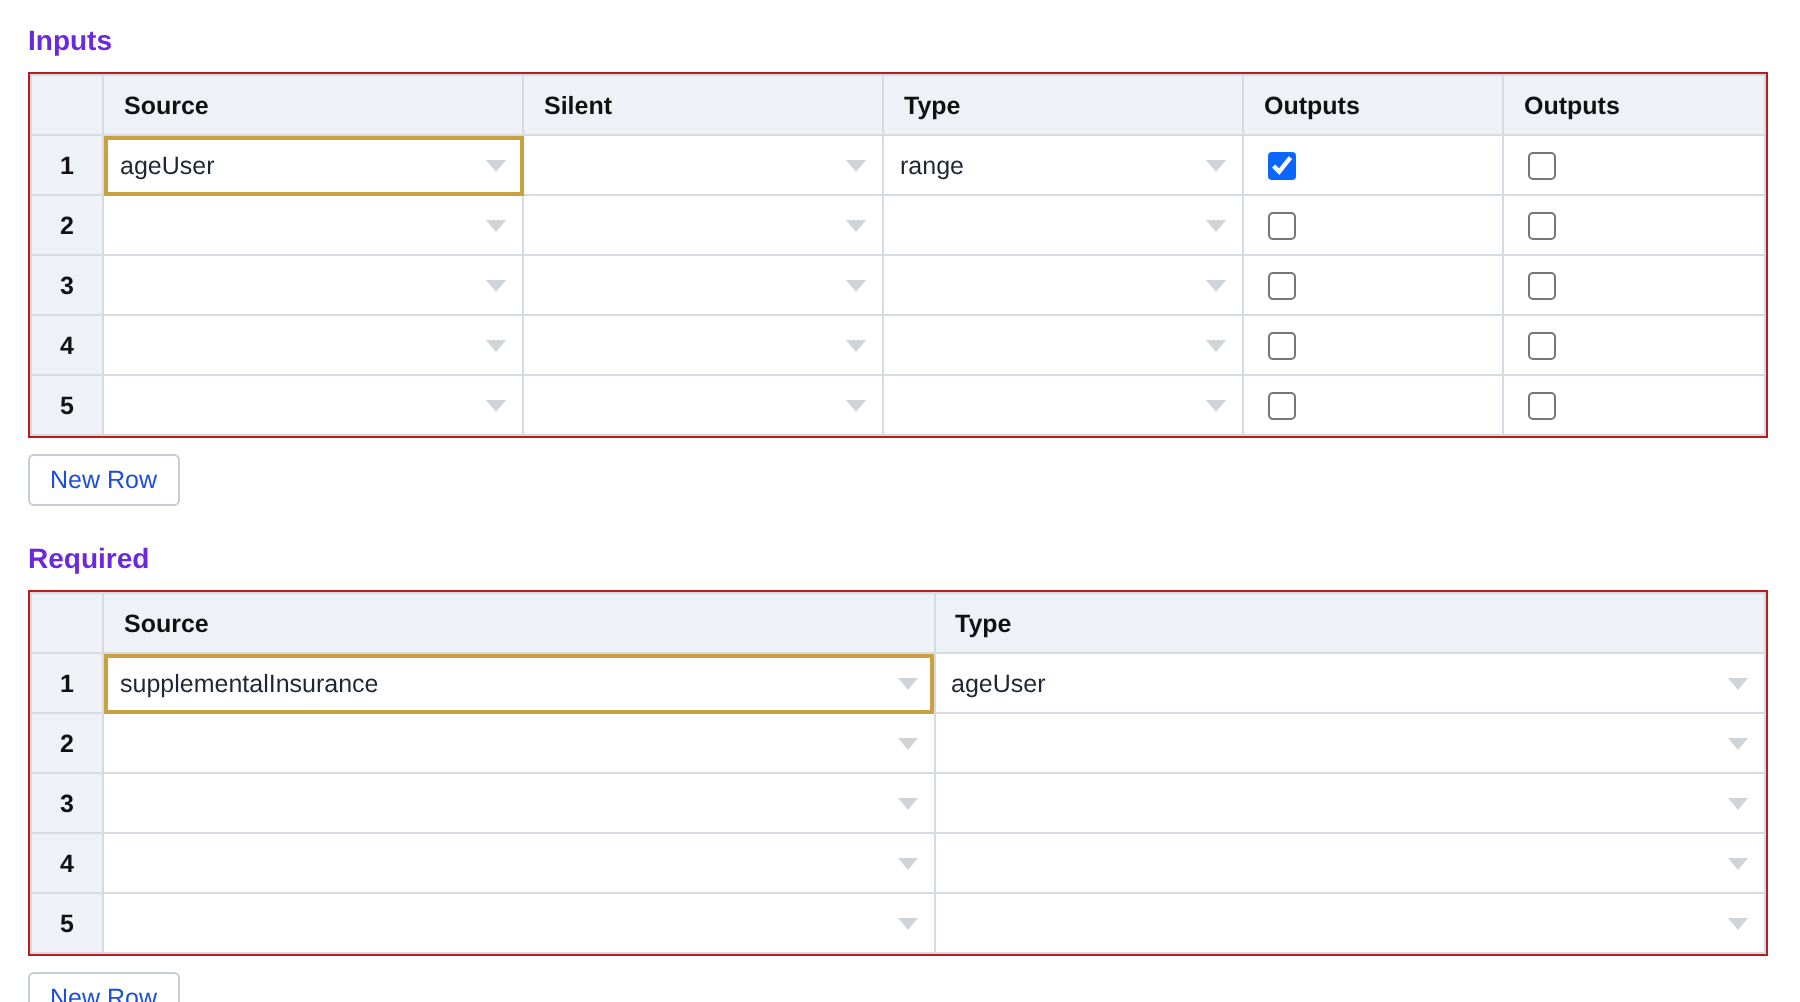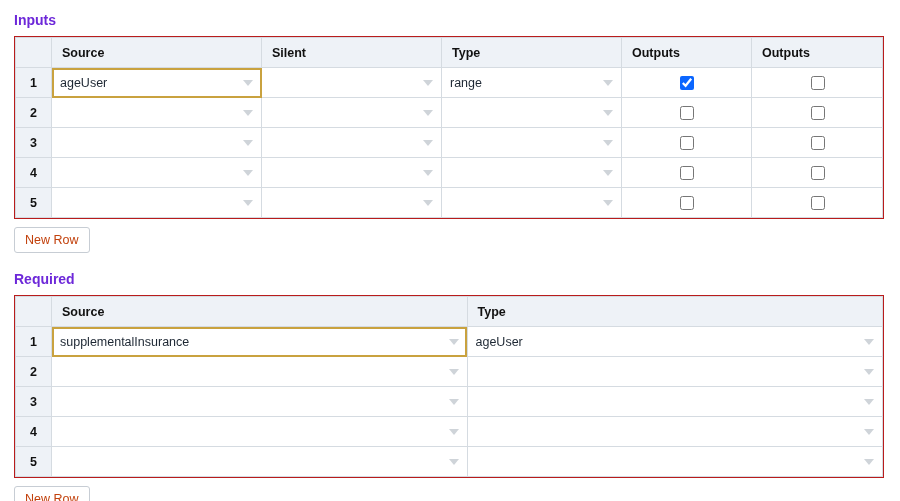--- a/index.html
+++ b/index.html
@@ -66,21 +66,21 @@
     background: #eef2f7;
     text-align: center;
     font-weight: 600;
     color: #111;
     width: 36px;
   }
   col.rownum-col { width: 36px; }
   .cell {
     display: flex;
     align-items: center;
-    justify-content: center;
+    justify-content: space-between;
     padding: 0 8px;
     height: 100%;
   }
   .cell-text {
     flex: 1 1 auto;
     white-space: nowrap;
     overflow: hidden;
     text-overflow: ellipsis;
   }
   .dd-icon {
@@ -96,21 +96,21 @@
   }
   input[type="checkbox"] {
     width: 14px; height: 14px;
     accent-color: #0b66ff;
   }
   .btn {
     display: inline-block;
     margin-top: 8px;
     padding: 5px 10px;
     font-size: 12.5px;
-    color: #c2410c;
+    color: #1d4ed8;
     background: #fff;
     border: 1px solid #c7cdd4;
     border-radius: 3px;
     cursor: pointer;
   }
   .section-gap { height: 16px; }
 </style>
 </head>
 <body>
 

